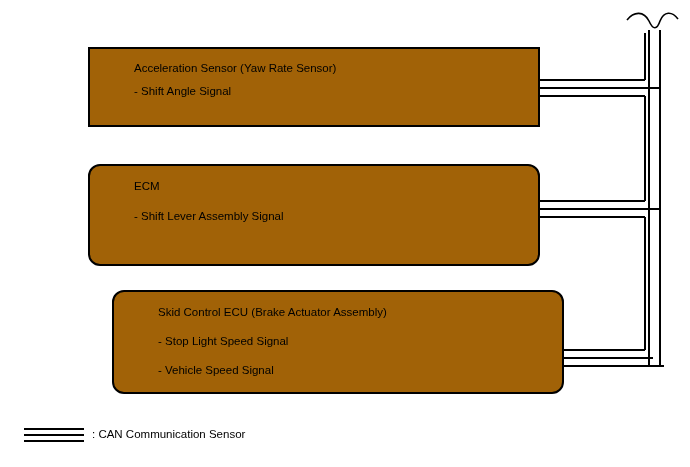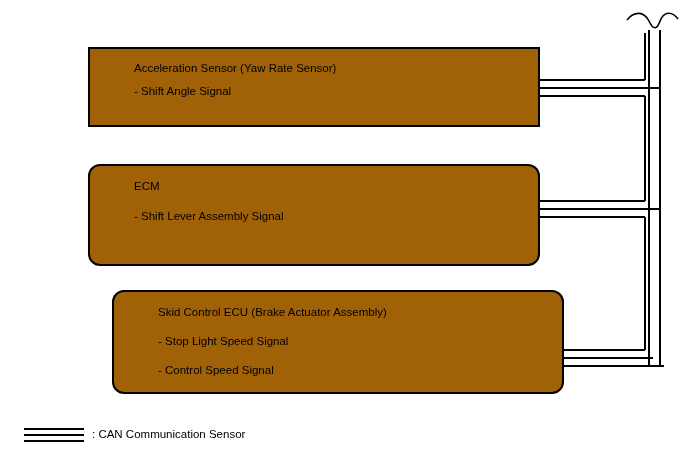--- a/index.html
+++ b/index.html
@@ -138,21 +138,21 @@
   </div>
 
   <div class="node-box rounded" id="node-ecm" style="left:88px; top:158px; width:452px; height:102px;margin-top:6px;">
     <div class="node-title" id="box-ecm-title">ECM</div>
     <div class="node-signal" id="box-ecm-sig-0">- Shift Lever Assembly Signal</div>
   </div>
 
   <div class="node-box rounded" id="node-skid-control-ecu" style="left:88px; top:290px; width:452px; height:104px;margin-left:24px;">
     <div class="node-title" id="box-skid-title">Skid Control ECU (Brake Actuator Assembly)</div>
     <div class="node-signal" id="box-skid-sig-0">- Stop Light Speed Signal</div>
-    <div class="node-signal" id="box-skid-sig-1">- Control Speed Signal</div>
+    <div class="node-signal" id="box-skid-sig-1">- Vehicle Speed Signal</div>
   </div>
 
   <div id="legend">
     <div id="legend-symbol">
       <div class="bar b0"></div>
       <div class="bar b1"></div>
       <div class="bar b2"></div>
     </div>
     <div id="legend-text">: CAN Communication Sensor</div>
   </div>

